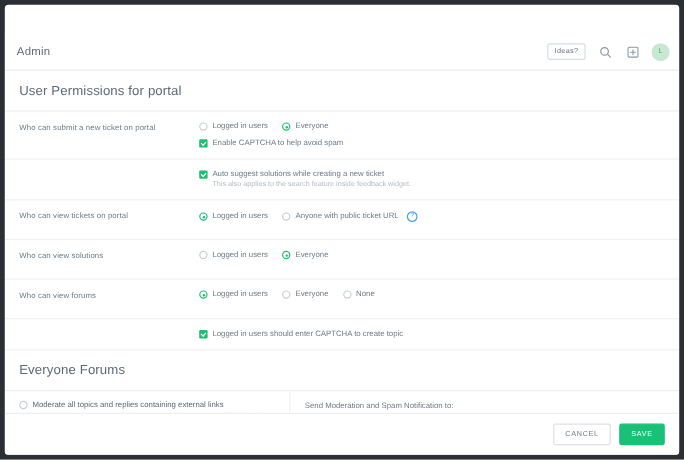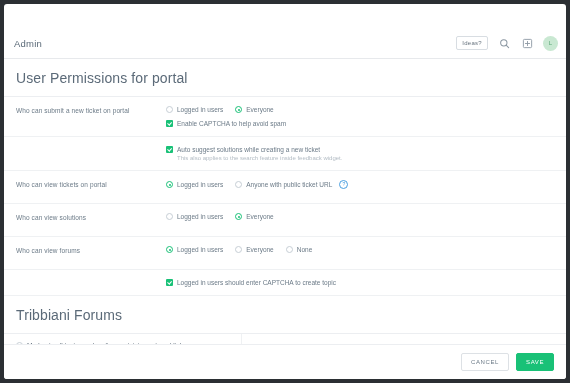--- a/index.html
+++ b/index.html
@@ -34,21 +34,21 @@
   .avatar{
     width:15px;height:15px;border-radius:50%;background:#c9e8d2;
     display:flex;align-items:center;justify-content:center;
     font-size:6px;color:#5aa776;
   }
 
   
   .body{flex:1;overflow:hidden;display:flex;flex-direction:column;background:#fff;}
 
   .section-title{
-    font-size:14px;color:#5b6a78;padding:11px 0 10px 12px;
+    font-size:11px;color:#5b6a78;padding:11px 0 10px 12px;
     border-bottom:1px solid #eceef1;letter-spacing:.1px;
   }
 
   .rows{display:flex;flex-direction:column;}
 
   .prow{
     display:flex;align-items:flex-start;
     padding:9px 10px 9px 12px;
     border-bottom:1px solid #eff1f3;
     min-height:14px;
@@ -261,21 +261,21 @@
         <div class="content">
           <div class="opt">
             <span class="cbox"></span>
             <span class="opt-txt">Logged in users should enter CAPTCHA to create topic</span>
           </div>
         </div>
       </div>
 
     </div>
 
-    <div class="section-title">Tribbiani Forums</div>
+    <div class="section-title">Everyone Forums</div>
 
     <div class="mod-wrap">
       <div class="mod-left">
 
         <div>
           <div class="mod-opt-title">
             <span class="radio"></span>
             <span class="t">Moderate all topics and replies containing external links</span>
           </div>
           <div class="mod-desc">Enable this feature for advanced spam protection. System will check all topics and replies for third party links and other spam activity.</div>

